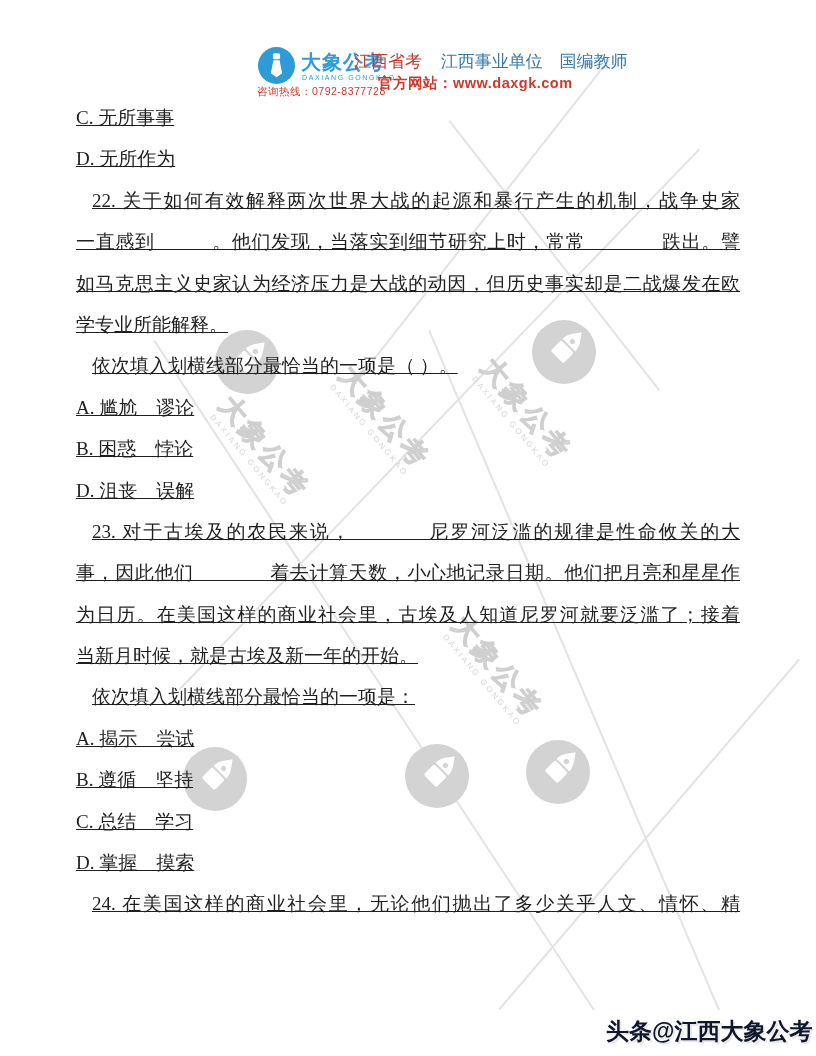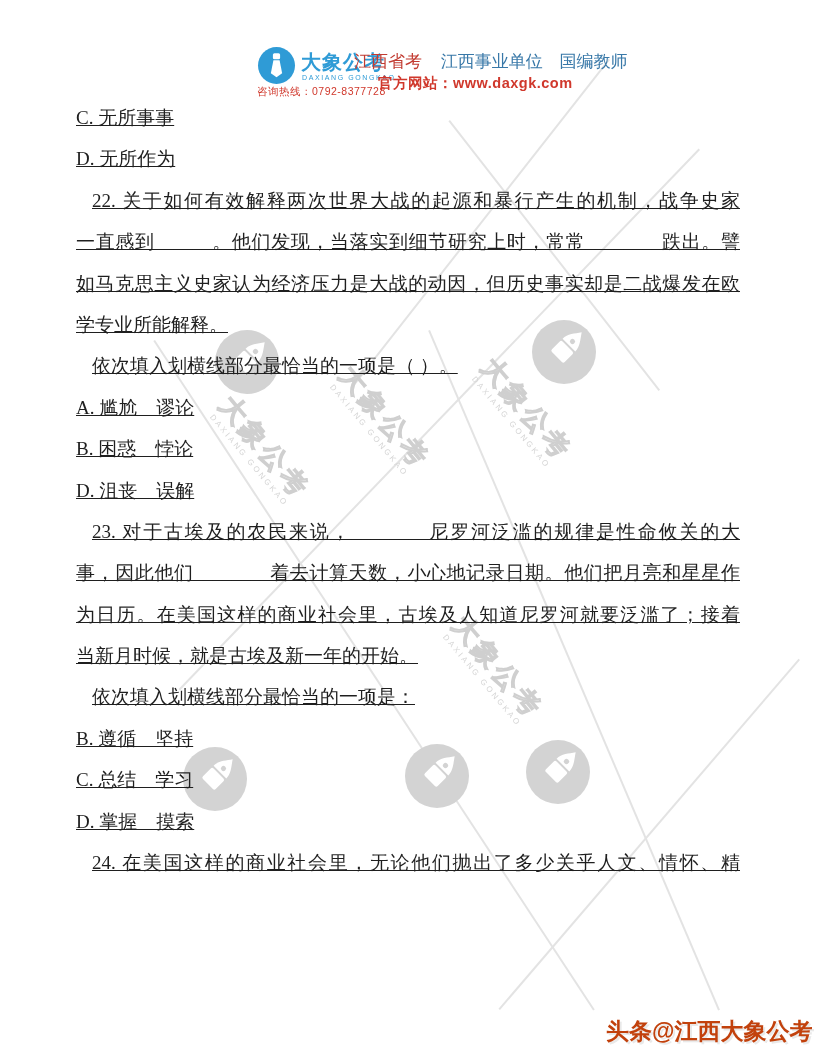--- a/index.html
+++ b/index.html
@@ -63,21 +63,21 @@
     position:absolute;left:76px;top:97px;width:664px;z-index:2;
     color:#1f1f1f;font-size:19px;text-decoration:underline;
   }
   .line{height:41.4px;line-height:41.4px;white-space:pre-wrap;}
   .line.justify{text-align:justify;text-align-last:justify;}
   .line.justify-indent{text-align:justify;text-align-last:justify;text-indent:16px;}
   .line.plain-indent{padding-left:16px;}
   
   .footer-credit{
     position:absolute;left:606px;top:1016px;z-index:3;
-    font-size:23px;font-weight:bold;color:#c2410c;
+    font-size:23px;font-weight:bold;color:#0f172a;
     text-shadow:2px 2px 0 #e9e9e9;
     font-family:"Liberation Sans",sans-serif;white-space:nowrap;
   }
 </style>
 </head>
 <body>
 
 <div class="wm">
   <div class="wm-line" style="left:700px;top:150px;width:750px;transform:rotate(133.9deg);"></div>
   <div class="wm-line" style="left:610px;top:60px;width:413px;transform:rotate(128.1deg);"></div>
@@ -187,19 +187,20 @@
     <div class="line plain">学专业所能解释。</div>
     <div class="line plain-indent">依次填入划横线部分最恰当的一项是（ ）。</div>
     <div class="line plain">A. 尴尬　谬论</div>
     <div class="line plain">B. 困惑　悖论</div>
     <div class="line plain">D. 沮丧　误解</div>
     <div class="line justify-indent">23. 对于古埃及的农民来说，________尼罗河泛滥的规律是性命攸关的大</div>
     <div class="line justify">事，因此他们________着去计算天数，小心地记录日期。他们把月亮和星星作</div>
     <div class="line justify">为日历。在美国这样的商业社会里，古埃及人知道尼罗河就要泛滥了；接着</div>
     <div class="line plain">当新月时候，就是古埃及新一年的开始。</div>
     <div class="line plain-indent">依次填入划横线部分最恰当的一项是：</div>
+    <div class="line plain">A. 揭示　尝试</div>
     <div class="line plain">B. 遵循　坚持</div>
     <div class="line plain">C. 总结　学习</div>
     <div class="line plain">D. 掌握　摸索</div>
     <div class="line justify-indent">24. 在美国这样的商业社会里，无论他们抛出了多少关乎人文、情怀、精</div>
   </div>
 
 <div class="footer-credit">头条@江西大象公考</div>
 
 </body></html>

